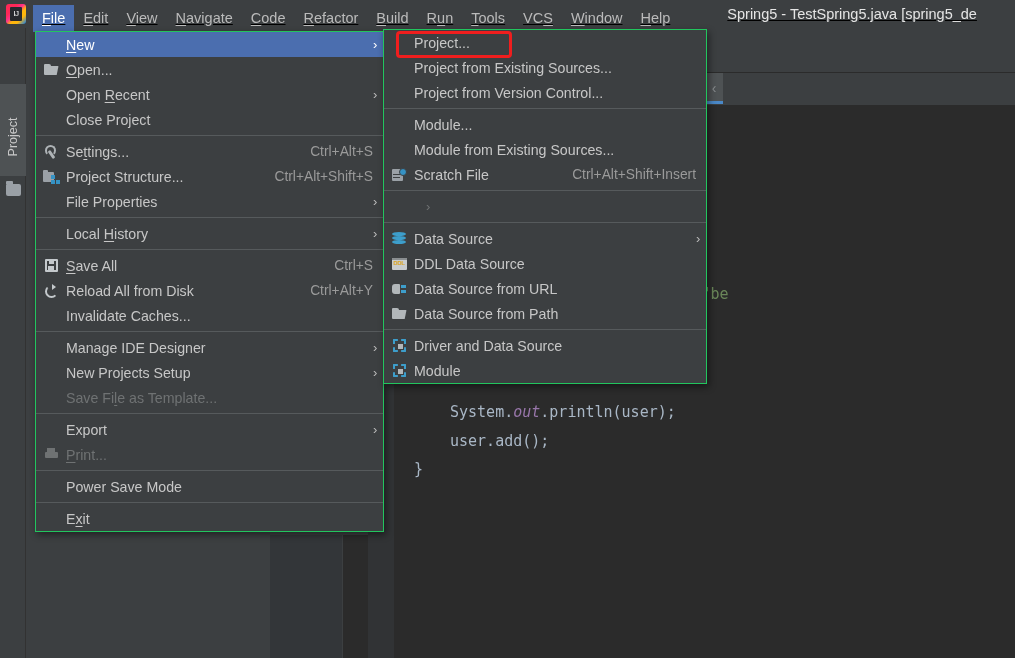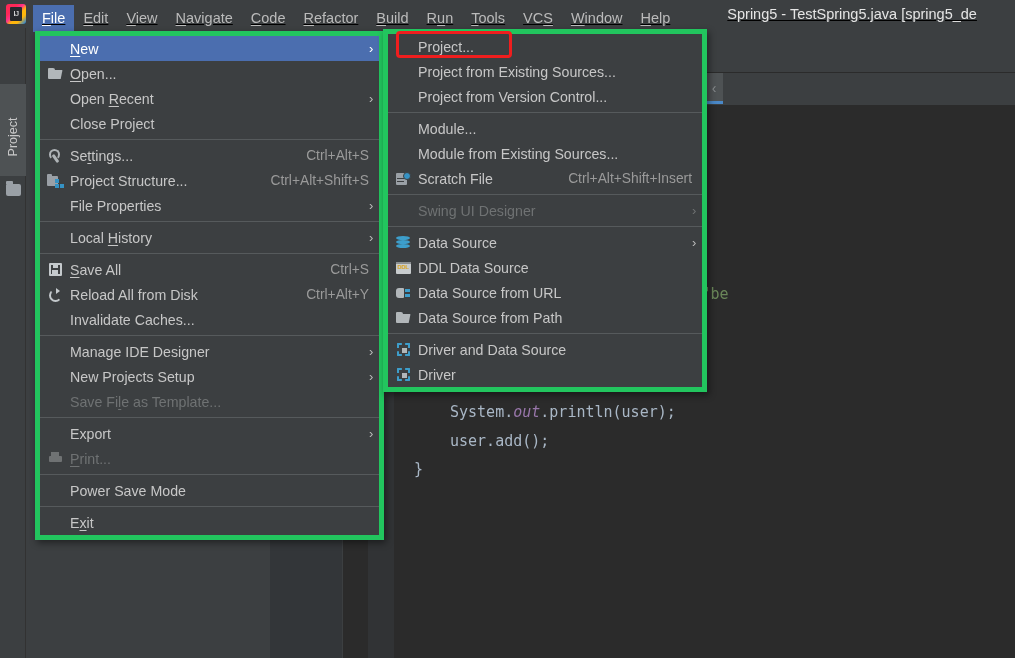--- a/index.html
+++ b/index.html
@@ -124,21 +124,21 @@
     background: #333639;
   }
   .lowblock-c {
     position: absolute; left: 343px; top: 535px; width: 25px; height: 123px;
     background: #2b2b2b;
   }
 
   
   .menu {
     position: absolute; background: #3c3f41;
-    border: 5px solid #22c55e; padding: 0;
+    border: 1px solid #22c55e; padding: 0;
     box-shadow: 2px 3px 7px rgba(0,0,0,0.45);
     z-index: 40;
   }
   .menu-file { left: 35px; top: 31px; width: 349px; }
   .menu-new  { left: 383px; top: 29px; width: 324px; z-index: 50; }
 
   .mi {
     position: relative; display: flex; align-items: center;
     height: 25px; padding: 0 10px 0 0; color: #c7c7c7;
     font-size: 14.2px; white-space: nowrap; cursor: default;
@@ -487,21 +487,20 @@
             <i class="doc"></i>
             <i class="clk"></i>
           </span>
         </span>
         <span class="lbl">Scratch File</span>
         <span class="key">Ctrl+Alt+Shift+Insert</span>
       </div>
       <div class="msep"></div>
       <div class="mi disabled">
         <span class="ico"></span>
-        <span class="lbl">Swing UI Designer</span>
         <span class="arrow">›</span>
       </div>
       <div class="msep"></div>
       <div class="mi">
         <span class="ico">
           <span class="ic ic-db">
             <i class="r r3"></i>
             <i class="r r2"></i>
             <i class="r r1"></i>
           </span>
@@ -535,18 +534,18 @@
       <div class="mi">
         <span class="ico">
           <span class="ic ic-driver"></span>
         </span>
         <span class="lbl">Driver and Data Source</span>
       </div>
       <div class="mi">
         <span class="ico">
           <span class="ic ic-driver"></span>
         </span>
-        <span class="lbl">Driver</span>
+        <span class="lbl">Module</span>
       </div>
     </div>
 
   <div class="annot" style="border-color: rgb(240, 30, 30);"></div>
 </div>
 
 </body></html>

